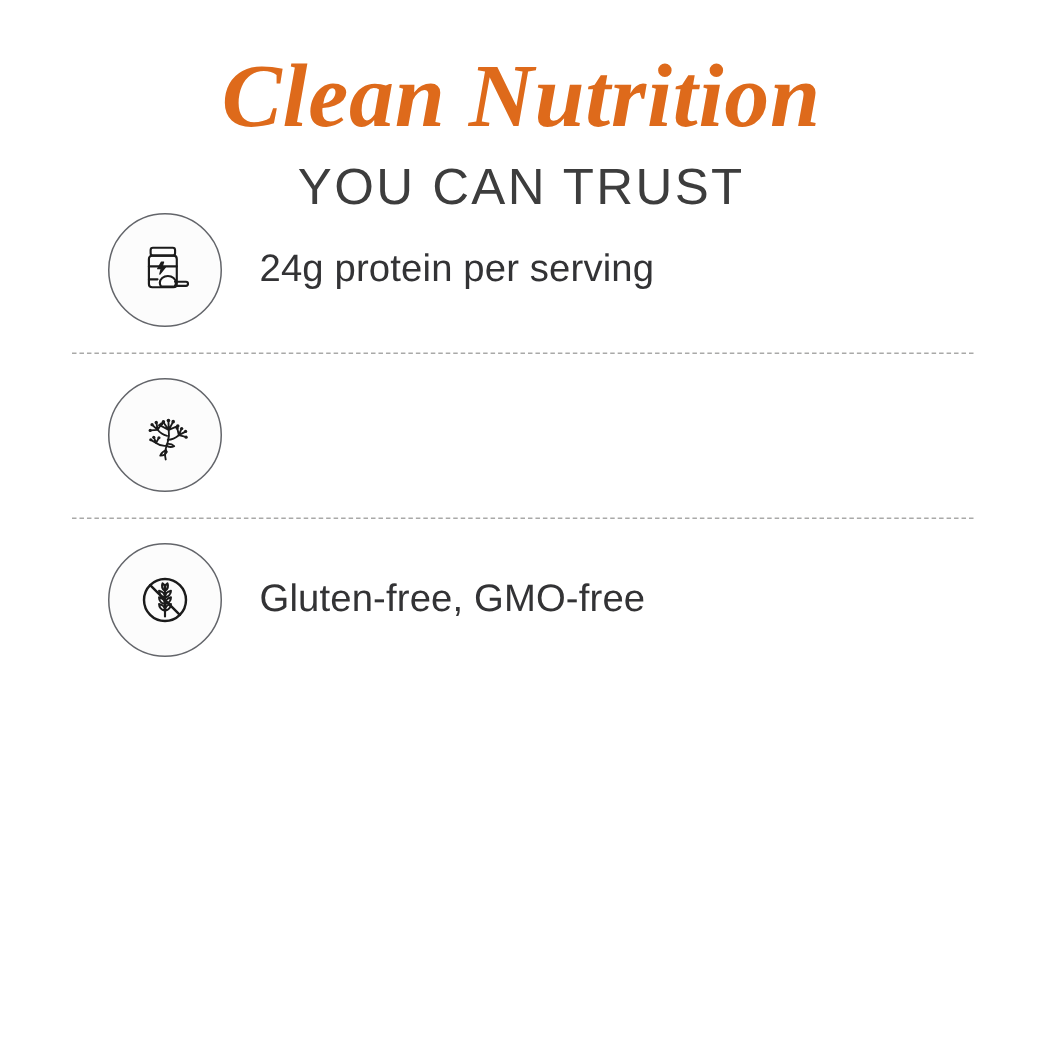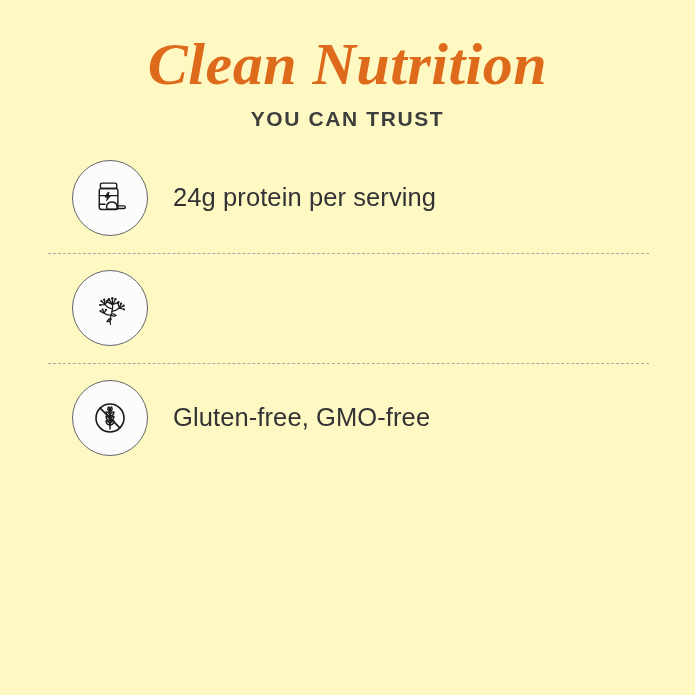--- a/index.html
+++ b/index.html
@@ -10,21 +10,21 @@
     width: 695px;
     height: 695px;
     background: #e2e2e1;
     font-family: "Liberation Sans", sans-serif;
     overflow: hidden;
   }
   .infographic {
     position: relative;
     width: 695px;
     height: 695px;
-    background: #fef9c3;
+    background: #ffffff;
     box-sizing: border-box;
   }
 
   
   .header {
     padding-top: 34px;
     text-align: center;
   }
   .headline {
     font-family: "Liberation Serif", "DejaVu Serif", serif;
@@ -33,33 +33,33 @@
     font-size: 60px;
     line-height: 1.0;
     color: #de6a1b;
     letter-spacing: 0.5px;
     margin: 0;
     padding: 0 10px;
     white-space: nowrap;
   }
   .subhead {
     font-family: "Liberation Sans", sans-serif;
-    font-weight: 700;
-    font-size: 21px;
+    font-weight: 400;
+    font-size: 34px;
     line-height: 1.0;
     color: #3d3d3d;
     letter-spacing: 1.6px;
     margin: 14px 0 0 0;
     white-space: nowrap;
   }
 
   
   .benefits {
     position: absolute;
-    top: 143px;
+    top: 125px;
     left: 0;
     width: 695px;
   }
   .benefit-row {
     position: relative;
     height: 110px;
     display: flex;
     align-items: center;
   }
   .divider {

